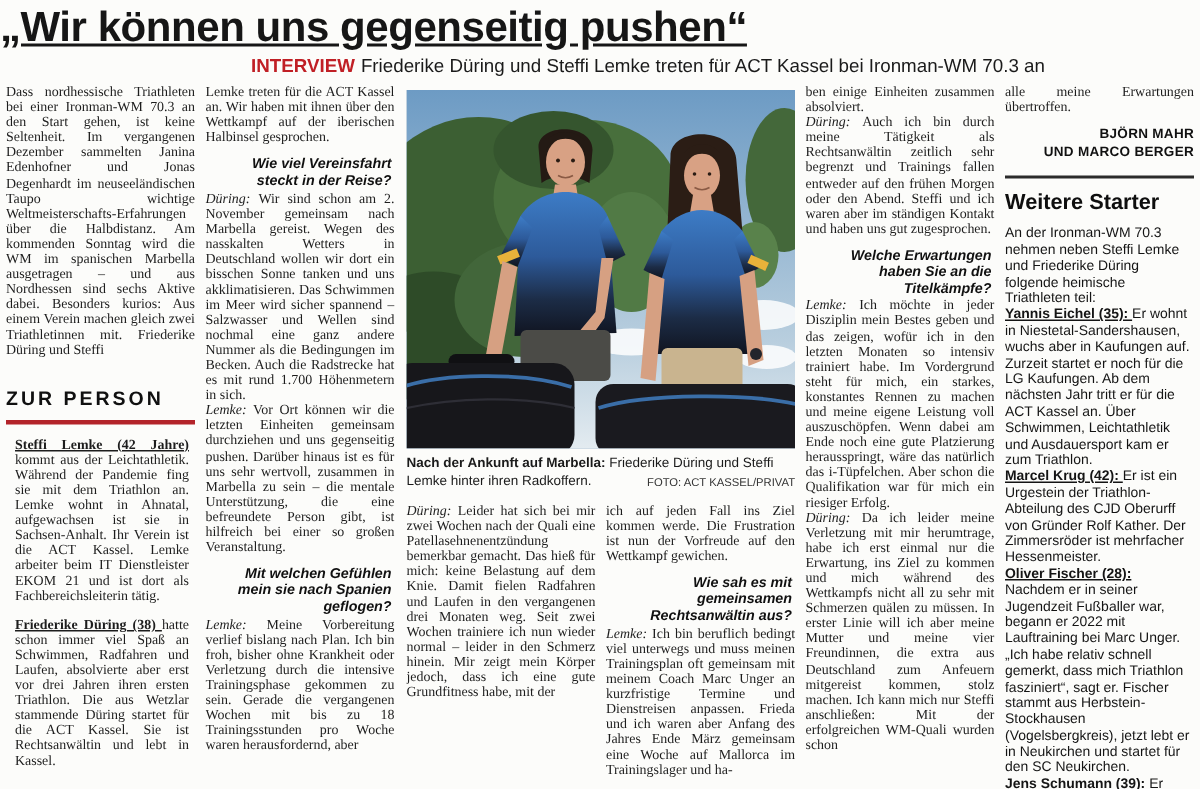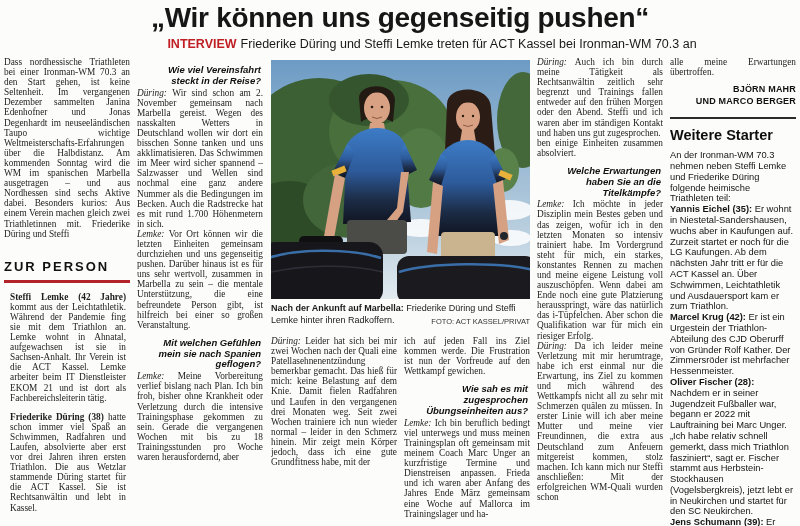--- a/index.html
+++ b/index.html
@@ -1,32 +1,32 @@
 <!DOCTYPE html>
 <html lang="de" style="--kicker-red: #c01f25; --rule-red: #b3242a;"><head>
 <meta charset="utf-8">
 <style>
   html,body{margin:0;padding:0;}
   .page{position:relative;width:800px;height:526px;background:#fcfcfa;overflow:hidden;
         font-family:"Liberation Serif",serif;color:#1d1d1d;}
-  .headline{position:absolute;top:1px;left:0;width:100%;text-align:center;
+  .headline{position:absolute;top:1px;left:0;width:100%;text-align:left;
             font-family:"Liberation Sans",sans-serif;font-weight:bold;font-size:28px;
-            line-height:34px;letter-spacing:-.3px;color:#161616;}
+            line-height:34px;letter-spacing:-.3px;color:#161616;text-decoration:underline;}
   .subhead{position:absolute;top:37px;left:0;width:100%;text-align:center;
            font-family:"Liberation Sans",sans-serif;font-size:12.5px;color:#1a1a1a;padding-left:32px;}
   .kicker{font-weight:bold;color:var(--kicker-red);margin-right:4px;}
   .col{position:absolute;top:57px;width:126px;height:469px;overflow:hidden;}
   #c1{left:4px;} #c2{left:137px;} #c5{left:537px;} #c6{left:670px;}
   #c3,#c4{top:336px;height:190px;} #c3{left:271px;} #c4{left:404px;}
   .para{margin:0;text-align:justify;font-size:9.3px;line-height:10.1px;}
   .para.sans{font-family:"Liberation Sans",sans-serif;font-size:9.3px;line-height:10.8px;
              text-align:left;color:#141414;}
   .para.box{padding:0 4px 0 6px;margin-top:9px;}
   .speaker{font-style:italic;}
-  .lead-b{font-weight:bold;}
+  .lead-b{font-weight:bold;text-decoration:underline;}
   .question{font-family:"Liberation Sans",sans-serif;font-weight:bold;font-style:italic;
             font-size:9.5px;line-height:10.8px;text-align:right;margin:8px 2px 1px;color:#101010;}
   .byline{font-family:"Liberation Sans",sans-serif;font-weight:bold;font-size:9px;
           line-height:12px;text-align:right;margin-top:6px;letter-spacing:.2px;color:#111;}
   .boxhead{margin-top:18px;}
   .boxhead .bh-text{font-family:"Liberation Sans",sans-serif;font-weight:bold;font-size:13px;
           letter-spacing:2px;color:#101010;}
   .redrule{height:3px;background:var(--rule-red);margin:5px 0 2px;}
   .sechead{font-family:"Liberation Sans",sans-serif;font-weight:bold;font-size:14.5px;
            line-height:18px;margin:7px 0 6px;color:#0e0e0e;}
@@ -49,37 +49,38 @@
     <span class="kicker">INTERVIEW</span><span>Friederike Düring und Steffi Lemke treten für ACT Kassel bei Ironman-WM 70.3 an</span>
   </div>
 
   <div class="col" id="c1">
       <p class="para ">Dass nordhessische Triathleten bei einer Ironman-WM 70.3 an den Start gehen, ist keine Seltenheit. Im vergangenen Dezember sammelten Janina Edenhofner und Jonas Degenhardt im neuseeländischen Taupo wichtige Weltmeisterschafts-Erfahrungen über die Halbdistanz. Am kommenden Sonntag wird die WM im spanischen Marbella ausgetragen – und aus Nordhessen sind sechs Aktive dabei. Besonders kurios: Aus einem Verein machen gleich zwei Triathletinnen mit. Friederike Düring und Steffi</p>
       <div class="boxhead"><span class="bh-text">ZUR PERSON</span><div class="redrule"></div></div>
       <p class="para box"><span class="lead-b">Steffi Lemke (42 Jahre) </span>kommt aus der Leichtathletik. Während der Pandemie fing sie mit dem Triathlon an. Lemke wohnt in Ahnatal, aufgewachsen ist sie in Sachsen-Anhalt. Ihr Verein ist die ACT Kassel. Lemke arbeiter beim IT Dienstleister EKOM 21 und ist dort als Fachbereichsleiterin tätig.</p>
       <p class="para box"><span class="lead-b">Friederike Düring (38) </span>hatte schon immer viel Spaß an Schwimmen, Radfahren und Laufen, absolvierte aber erst vor drei Jahren ihren ersten Triathlon. Die aus Wetzlar stammende Düring startet für die ACT Kassel. Sie ist Rechtsanwältin und lebt in Kassel.</p>
     </div>
   <div class="col" id="c2">
+      <p class="para ">Lemke treten für die ACT Kassel an. Wir haben mit ihnen über den Wettkampf auf der iberischen Halbinsel gesprochen.</p>
       <div class="question">Wie viel Vereinsfahrt steckt in der Reise?</div>
       <p class="para "><span class="speaker">Düring: </span>Wir sind schon am 2. November gemeinsam nach Marbella gereist. Wegen des nasskalten Wetters in Deutschland wollen wir dort ein bisschen Sonne tanken und uns akklimatisieren. Das Schwimmen im Meer wird sicher spannend – Salzwasser und Wellen sind nochmal eine ganz andere Nummer als die Bedingungen im Becken. Auch die Radstrecke hat es mit rund 1.700 Höhenmetern in sich.</p>
       <p class="para "><span class="speaker">Lemke: </span>Vor Ort können wir die letzten Einheiten gemeinsam durchziehen und uns gegenseitig pushen. Darüber hinaus ist es für uns sehr wertvoll, zusammen in Marbella zu sein – die mentale Unterstützung, die eine befreundete Person gibt, ist hilfreich bei einer so großen Veranstaltung.</p>
       <div class="question">Mit welchen Gefühlen mein sie nach Spanien geflogen?</div>
       <p class="para "><span class="speaker">Lemke: </span>Meine Vorbereitung verlief bislang nach Plan. Ich bin froh, bisher ohne Krankheit oder Verletzung durch die intensive Trainingsphase gekommen zu sein. Gerade die vergangenen Wochen mit bis zu 18 Trainingsstunden pro Woche waren herausfordernd, aber</p>
     </div>
   <div class="col" id="c3">
       <p class="para "><span class="speaker">Düring: </span>Leider hat sich bei mir zwei Wochen nach der Quali eine Patellasehnenentzündung bemerkbar gemacht. Das hieß für mich: keine Belastung auf dem Knie. Damit fielen Radfahren und Laufen in den vergangenen drei Monaten weg. Seit zwei Wochen trainiere ich nun wieder normal – leider in den Schmerz hinein. Mir zeigt mein Körper jedoch, dass ich eine gute Grundfitness habe, mit der</p>
     </div>
   <div class="col" id="c4">
       <p class="para ">ich auf jeden Fall ins Ziel kommen werde. Die Frustration ist nun der Vorfreude auf den Wettkampf gewichen.</p>
-      <div class="question">Wie sah es mit zugesprochen Übungseinheiten aus?</div>
+      <div class="question">Wie sah es mit gemeinsamen Rechtsanwältin aus?</div>
       <p class="para "><span class="speaker">Lemke: </span>Ich bin beruflich bedingt viel unterwegs und muss meinen Trainingsplan oft gemeinsam mit meinem Coach Marc Unger an kurzfristige Termine und Dienstreisen anpassen. Frieda und ich waren aber Anfang des Jahres Ende März gemeinsam eine Woche auf Mallorca im Trainingslager und ha-</p>
     </div>
   <div class="col" id="c5">
+      <p class="para ">ben einige Einheiten zusammen absolviert.</p>
       <p class="para "><span class="speaker">Düring: </span>Auch ich bin durch meine Tätigkeit als Rechtsanwältin zeitlich sehr begrenzt und Trainings fallen entweder auf den frühen Morgen oder den Abend. Steffi und ich waren aber im ständigen Kontakt und haben uns gut zugesprochen.</p>
-      <p class="para ">ben einige Einheiten zusammen absolviert.</p>
       <div class="question">Welche Erwartungen haben Sie an die Titelkämpfe?</div>
       <p class="para "><span class="speaker">Lemke: </span>Ich möchte in jeder Disziplin mein Bestes geben und das zeigen, wofür ich in den letzten Monaten so intensiv trainiert habe. Im Vordergrund steht für mich, ein starkes, konstantes Rennen zu machen und meine eigene Leistung voll auszuschöpfen. Wenn dabei am Ende noch eine gute Platzierung herausspringt, wäre das natürlich das i-Tüpfelchen. Aber schon die Qualifikation war für mich ein riesiger Erfolg.</p>
       <p class="para "><span class="speaker">Düring: </span>Da ich leider meine Verletzung mit mir herumtrage, habe ich erst einmal nur die Erwartung, ins Ziel zu kommen und mich während des Wettkampfs nicht all zu sehr mit Schmerzen quälen zu müssen. In erster Linie will ich aber meine Mutter und meine vier Freundinnen, die extra aus Deutschland zum Anfeuern mitgereist kommen, stolz machen. Ich kann mich nur Steffi anschließen: Mit der erfolgreichen WM-Quali wurden schon</p>
     </div>
   <div class="col" id="c6">
       <p class="para ">alle meine Erwartungen übertroffen.</p>
       <div class="byline">
         <div>BJÖRN MAHR</div>
         <div>UND MARCO BERGER</div>
       </div>

